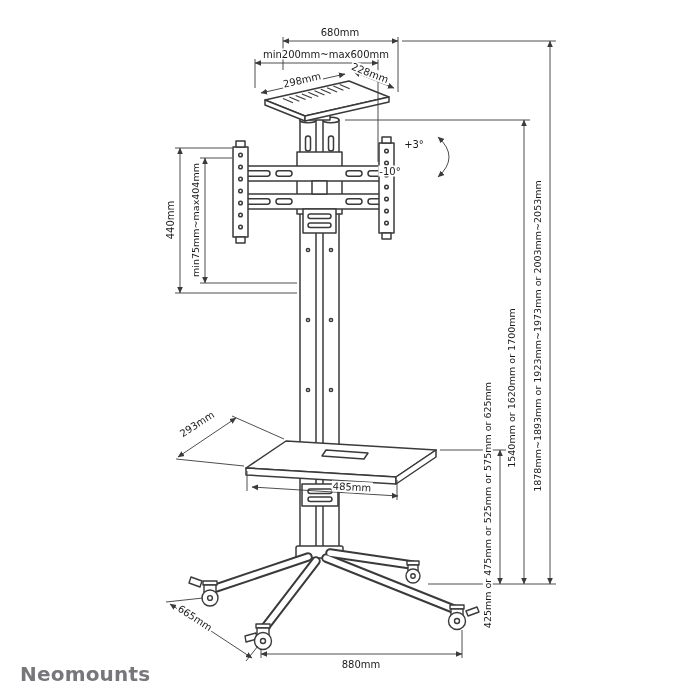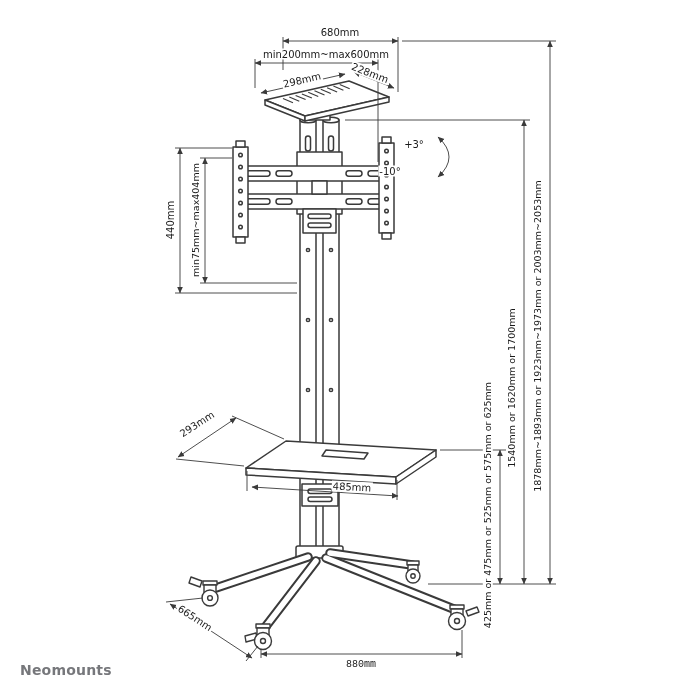--- a/index.html
+++ b/index.html
@@ -2,21 +2,21 @@
 <html><head>
 <meta charset="utf-8">
 <style>
   html,body{margin:0;padding:0;background:#fff;}
   .stage{position:relative;width:573px;height:700px;background:#ffffff;overflow:hidden;
          font-family:"DejaVu Sans",sans-serif;}
   .stage svg{position:absolute;left:0;top:0;}
   .dim{position:absolute;transform:translate(-50%,-50%) rotate(var(--r,0deg));
        font-size:10px;color:#1a1a1a;background:#fff;padding:0 1px;white-space:nowrap;line-height:1.1;}
   .dim.small{font-size:9.5px;}
-  .logo{position:absolute;left:20px;top:662px;font-size:14px;font-weight:700;
+  .logo{position:absolute;left:20px;top:662px;font-size:20px;font-weight:700;
         color:#76777b;letter-spacing:.2px;}
 </style>
 </head>
 <body>
 
 <div class="stage">
 
   <svg width="700" height="700" viewBox="0 0 700 700">
     <defs>
       <marker id="arr" viewBox="0 0 10 10" refX="8.5" refY="5" markerWidth="8" markerHeight="8" orient="auto-start-reverse">
@@ -191,16 +191,16 @@
   <div class="dim" style="left:414px;top:144px;">+3°</div>
   <div class="dim" style="left:390px;top:171px;">-10°</div>
   <div class="dim" style="left:170px;top:220px;--r:-90deg;">440mm</div>
   <div class="dim small" style="left:196px;top:220px;--r:-90deg;">min75mm~max404mm</div>
   <div class="dim" style="left:197px;top:424px;--r:-33deg;">293mm</div>
   <div class="dim" style="left:352px;top:487px;--r:3deg;">485mm</div>
   <div class="dim small" style="left:488px;top:505px;--r:-90deg;">425mm or 475mm or 525mm or 575mm or 625mm</div>
   <div class="dim small" style="left:512px;top:388px;--r:-90deg;">1540mm or 1620mm or 1700mm</div>
   <div class="dim small" style="left:538px;top:336px;--r:-90deg;">1878mm~1893mm or 1923mm~1973mm or 2003mm~2053mm</div>
   <div class="dim" style="left:195px;top:618px;--r:33deg;">665mm</div>
-  <div class="dim" style="left:361px;top:664px;font-family:Liberation Mono, monospace;">880mm</div>
+  <div class="dim" style="left:361px;top:664px;">880mm</div>
 
   <div class="logo">Neomounts</div>
 </div>
 
 </body></html>

